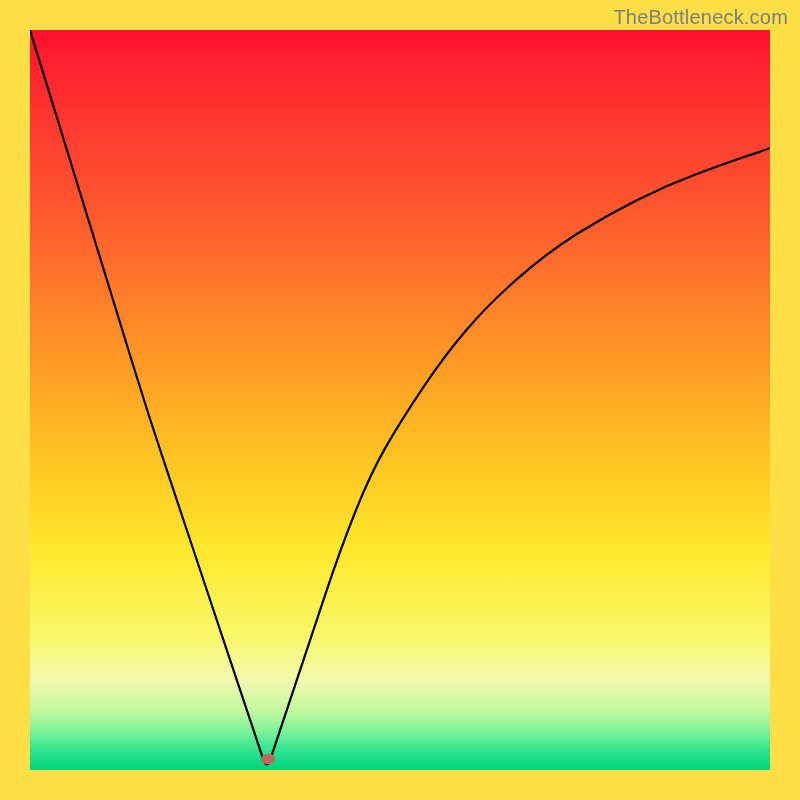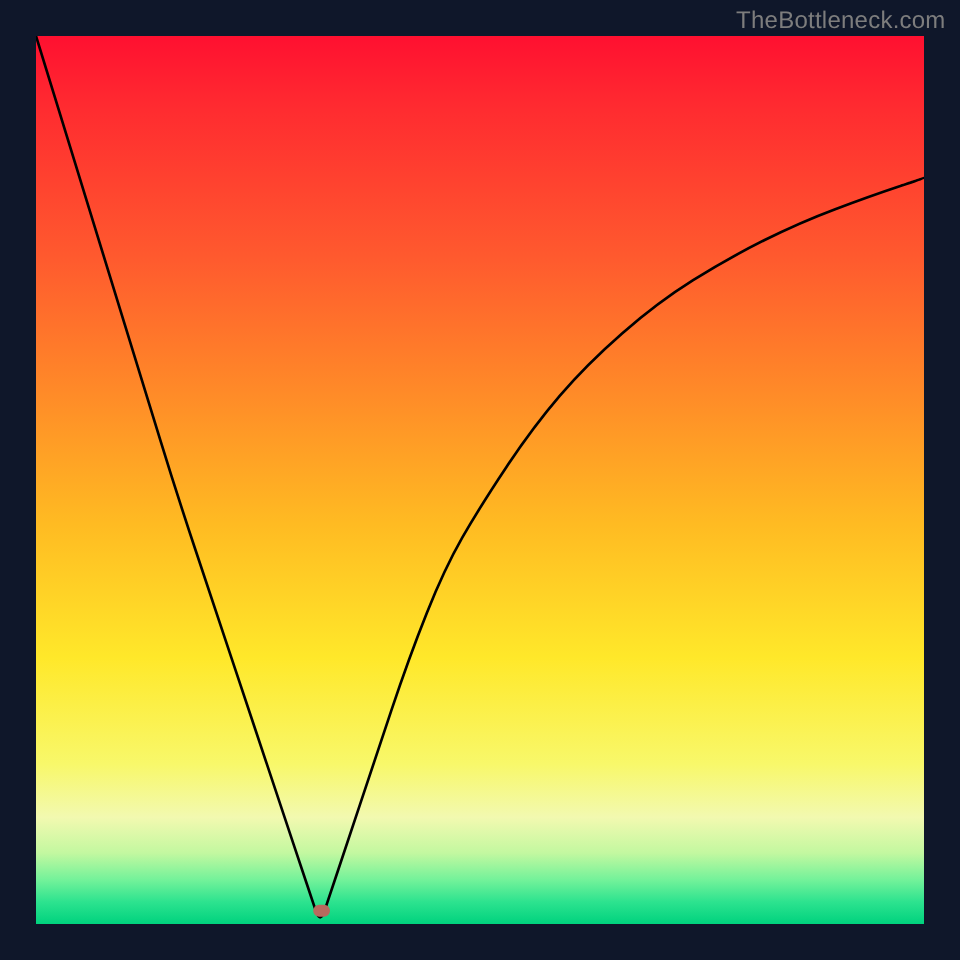--- a/index.html
+++ b/index.html
@@ -8,21 +8,21 @@
     width: 800px;
     height: 800px;
     background: #000;
     overflow: hidden;
     font-family: Arial, Helvetica, sans-serif;
   }
   .wrap {
     position: relative;
     width: 800px;
     height: 800px;
-    background: #0f172a;
+    background: #fde047;
   }
   .plot {
     position: absolute;
     left: 30px;
     top: 30px;
     width: 740px;
     height: 740px;
     
     background: linear-gradient(
       to bottom,

